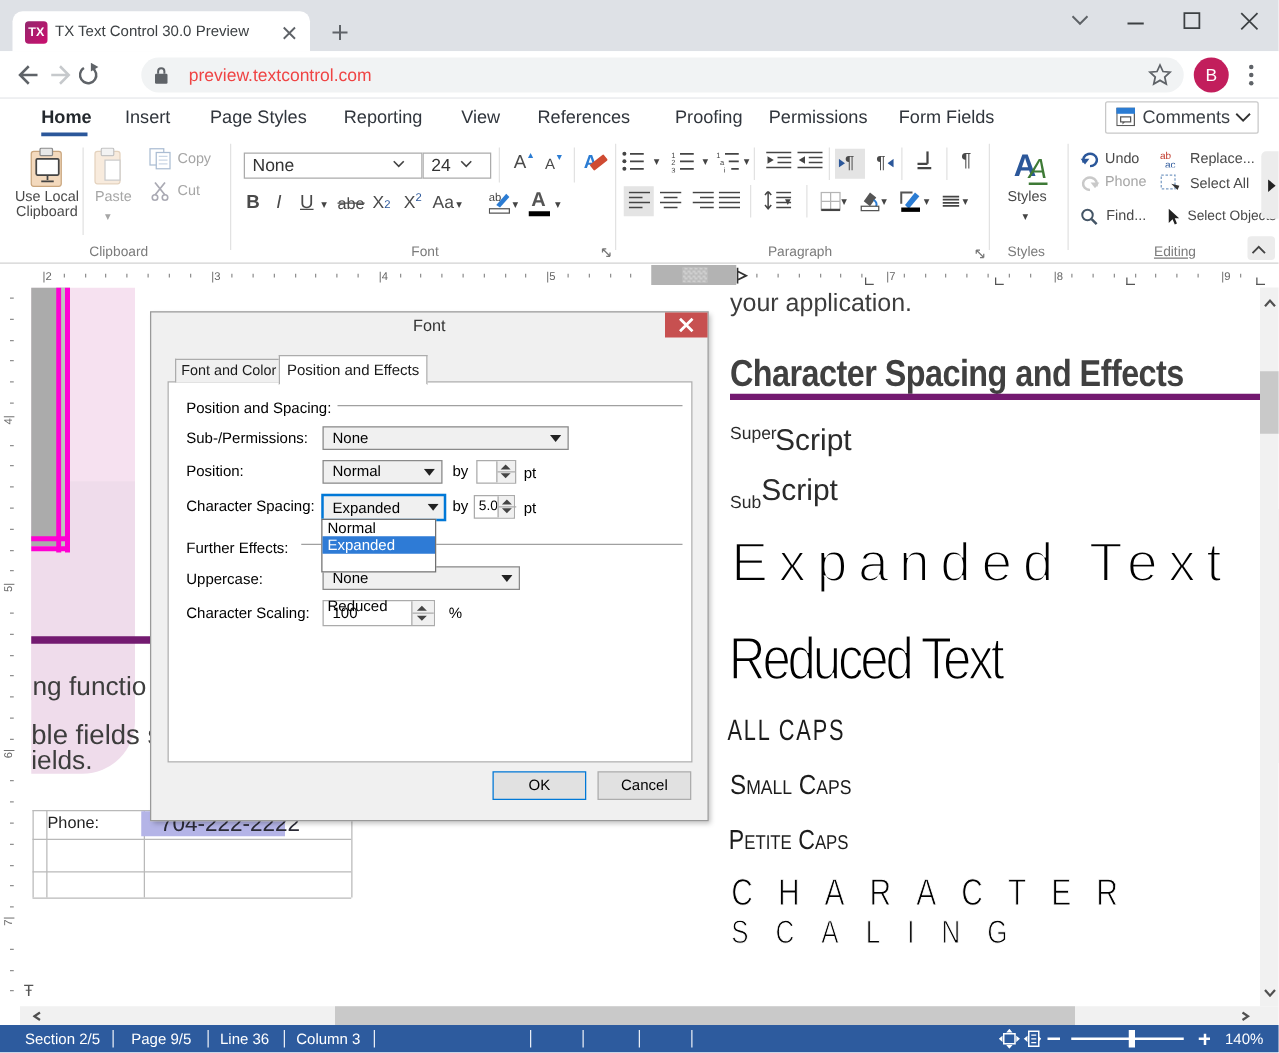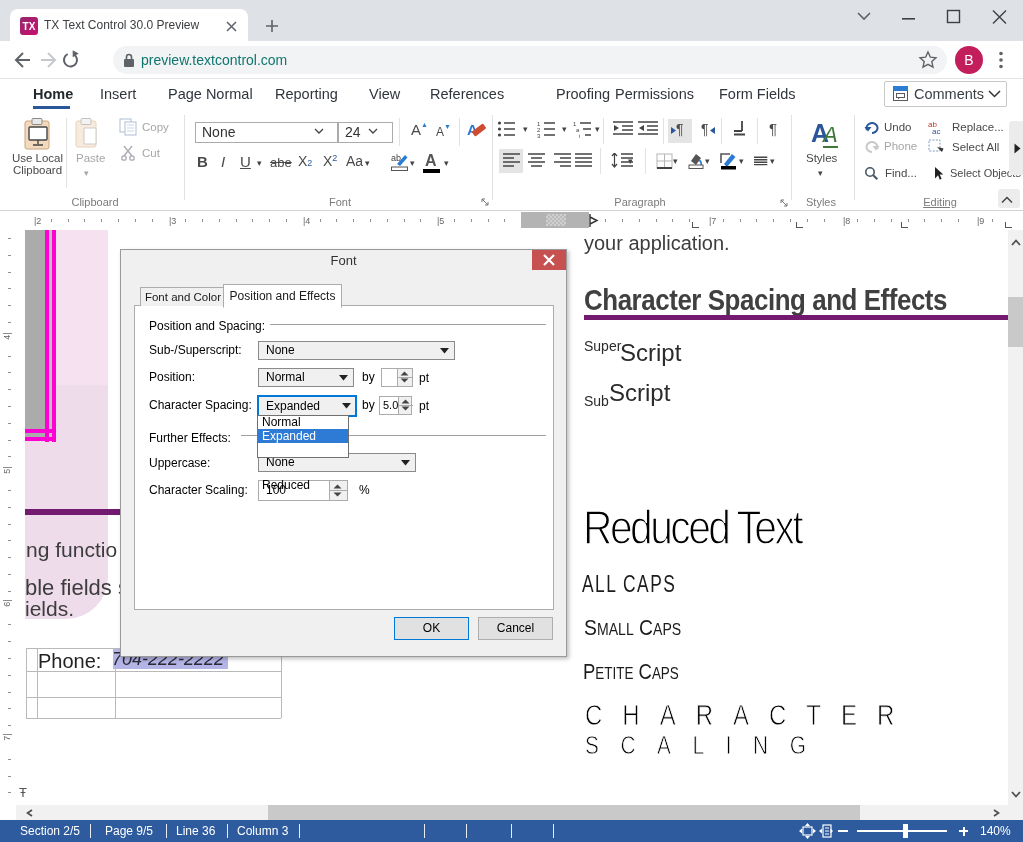--- a/index.html
+++ b/index.html
@@ -6,21 +6,21 @@
 body{width:1023px;height:842px;overflow:hidden;font-family:"Liberation Sans",sans-serif;}
 #win{position:relative;width:1023px;height:842px;background:#fff;}
 .abs{position:absolute;}
 
 #tabstrip{left:0;top:0;width:1023px;height:41px;background:#dee1e6;}
 #tab{left:10px;top:9px;width:238px;height:32px;background:#fff;border-radius:8px 8px 0 0;}
 #favicon{left:20px;top:17px;width:18px;height:18px;background:linear-gradient(135deg,#93276d,#cb0f6e);border-radius:3px;color:#fff;font-size:10px;font-weight:bold;text-align:center;line-height:19px;}
 #tabtitle{left:44px;top:18px;font-size:12px;color:#3c4043;}
 #toolbar{left:0;top:41px;width:1023px;height:38px;background:#fff;}
 #omnibox{left:113px;top:46px;width:834px;height:28px;background:#f1f3f4;border-radius:14px;}
-#urltxt{left:141px;top:52px;font-size:14px;color:#0f766e;}
+#urltxt{left:151px;top:52px;font-size:14px;color:#ef4444;}
 #avatar{left:955px;top:46px;width:28px;height:28px;border-radius:50%;background:#c21e5c;color:#fff;font-size:14px;text-align:center;line-height:28px;}
 
 #ribbontabs{left:0;top:79px;width:1023px;height:31px;background:#fff;}
 .rtab{position:absolute;top:7px;font-size:14.5px;color:#30353c;white-space:nowrap;}
 #ribbon{left:0;top:110px;width:1023px;height:100px;background:#fff;border-bottom:1px solid #d2d2d2;}
 .gsep{position:absolute;top:5px;height:85px;width:1px;background:#e2e2e2;}
 .glabel{position:absolute;top:86px;font-size:11px;color:#7b7b7b;text-align:center;}
 .ricon{position:absolute;color:#4a4a4a;}
 .rtxt{position:absolute;font-size:11.5px;color:#494949;white-space:nowrap;}
 .rtxtg{position:absolute;font-size:11.5px;color:#a6a6a6;white-space:nowrap;}
@@ -98,25 +98,25 @@
   <div class="abs" id="avatar">B</div>
   <svg class="abs" style="left:997px;top:50px;" width="8" height="20" viewBox="0 0 8 20">
     <circle cx="4" cy="3.5" r="1.8" fill="#5f6368"></circle>
       <circle cx="4" cy="10" r="1.8" fill="#5f6368"></circle>
       <circle cx="4" cy="16.5" r="1.8" fill="#5f6368"></circle>
   </svg>
 
   <div class="abs" id="ribbontabs">
     <div class="rtab" style="left:33px;font-weight:bold;color:#24292e;">Home</div>
     <div class="rtab" style="left:100px;">Insert</div>
-    <div class="rtab" style="left:168px;">Page Normal</div>
+    <div class="rtab" style="left:168px;">Page Styles</div>
     <div class="rtab" style="left:275px;">Reporting</div>
     <div class="rtab" style="left:369px;">View</div>
     <div class="rtab" style="left:430px;">References</div>
-    <div class="rtab" style="left:556px;">Proofing</div>
+    <div class="rtab" style="left:540px;">Proofing</div>
     <div class="rtab" style="left:615px;">Permissions</div>
     <div class="rtab" style="left:719px;">Form Fields</div>
     <div style="position:absolute;left:33px;top:27px;width:37px;height:3px;background:#2b579a;"></div>
     <div style="position:absolute;left:884px;top:2px;width:121px;height:24px;border:1px solid #c8c8c8;border-radius:2px;"></div>
     <svg style="position:absolute;left:893px;top:7px;" width="15" height="15" viewBox="0 0 15 15">
       <rect x="0.5" y="0.5" width="14" height="14" fill="#fff" stroke="#5a5a5a"></rect>
       <rect x="0.5" y="0.5" width="14" height="4" fill="#2b7cd3" stroke="#2b7cd3"></rect>
       <rect x="3.5" y="7.5" width="8" height="4" fill="none" stroke="#5a5a5a"></rect>
       <path d="M5 11.5 l0 2 l2 -2" fill="#5a5a5a"></path>
     </svg>
@@ -462,33 +462,34 @@
     <div class="abs" style="left:9px;top:367px;font-size:21px;color:#3d3d3d;white-space:nowrap;">ields.</div>
 
     <div class="abs" style="left:10px;top:418px;width:255px;height:70px;border-top:1px solid #b9b9b9;"></div>
     <div class="abs" style="left:10px;top:418px;width:1px;height:70px;background:#b9b9b9;"></div>
     <div class="abs" style="left:21px;top:418px;width:1px;height:70px;background:#b9b9b9;"></div>
     <div class="abs" style="left:99px;top:418px;width:1px;height:70px;background:#b9b9b9;"></div>
     <div class="abs" style="left:265px;top:418px;width:1px;height:70px;background:#b9b9b9;"></div>
     <div class="abs" style="left:10px;top:441px;width:255px;height:1px;background:#b9b9b9;"></div>
     <div class="abs" style="left:10px;top:467px;width:255px;height:1px;background:#b9b9b9;"></div>
     <div class="abs" style="left:10px;top:488px;width:255px;height:1px;background:#b9b9b9;"></div>
-    <div class="abs" style="left:22px;top:420px;font-size:20px;color:#222;">Phone:</div>
+    <div class="abs" style="left:22px;top:420px;font-size:13px;color:#222;">Phone:</div>
     <div class="abs" style="left:97px;top:419px;width:115px;height:20px;background:#b4b4e7;"></div>
-    <div class="abs" style="left:96px;top:419px;font-size:18px;font-style:italic;color:#2a2a35;">704-222-2222</div>
+    <div class="abs" style="left:112px;top:419px;font-size:18px;color:#2a2a35;">704-222-2222</div>
 
     <div class="abs" style="left:3px;top:555px;font-size:13px;color:#555;">Ŧ</div>
 
     <div class="abs" style="left:568px;top:2px;font-size:20px;color:#3d3d3d;">your application.</div>
     <div class="abs" style="left:568px;top:53px;font-size:30px;font-weight:bold;color:#404040;letter-spacing:-0.5px;transform:scaleX(0.863);transform-origin:0 0;white-space:nowrap;">Character Spacing and Effects</div>
     <div class="abs" style="left:568px;top:85px;width:424px;height:5px;background:#731a70;"></div>
     <div class="abs" style="left:568px;top:108px;font-size:14px;color:#2b2b2b;">Super</div>
     <div class="abs" style="left:604px;top:109px;font-size:24px;color:#2b2b2b;">Script</div>
     <div class="abs" style="left:568px;top:163px;font-size:14px;color:#2b2b2b;">Sub</div>
     <div class="abs" style="left:593px;top:149px;font-size:24px;color:#2b2b2b;">Script</div>
+    <div class="abs thin" style="left:569px;top:196px;font-size:44px;letter-spacing:8.5px;white-space:nowrap;">Expanded Text</div>
     <div class="abs thinA" style="left:567px;top:270px;font-size:48px;letter-spacing:-3px;transform:scaleX(0.85);transform-origin:0 0;white-space:nowrap;">Reduced Text</div>
     <div class="abs thinB" style="left:566px;top:341px;font-size:23.5px;transform:scaleX(0.74);transform-origin:0 0;letter-spacing:2px;white-space:nowrap;">ALL CAPS</div>
     <div class="abs thinB" style="left:568px;top:385px;font-size:22px;transform:scaleX(0.88);transform-origin:0 0;white-space:nowrap;">S<span style="font-size:16px;">MALL</span> C<span style="font-size:16px;">APS</span></div>
     <div class="abs thinB" style="left:567px;top:429px;font-size:22px;transform:scaleX(0.84);transform-origin:0 0;white-space:nowrap;">P<span style="font-size:16px;">ETITE</span> C<span style="font-size:16px;">APS</span></div>
     <div class="abs thinC" style="left:569px;top:468px;font-size:30px;transform:scaleX(0.8);transform-origin:0 0;letter-spacing:25px;white-space:nowrap;">CHARACTER</div>
     <div class="abs thinC" style="left:569px;top:500px;font-size:26px;transform:scaleX(0.8);transform-origin:0 0;letter-spacing:27px;white-space:nowrap;">SCALING</div>
   </div>
   <div class="abs" id="vsb">
     <svg style="position:absolute;left:3px;top:9px;" width="10" height="7" viewBox="0 0 10 7">
         <path d="M1 6 l4 -4.5 l4 4.5" stroke="#505050" stroke-width="1.8" fill="none"></path>
@@ -544,21 +545,21 @@
           <path d="M2 1 l10 10 M12 1 L2 11" stroke="#fff" stroke-width="2.2"></path>
         </svg>
     </div>
 
     <div class="abs" id="dpanel"></div>
     <div class="abs dtab" style="left:19px;top:37px;width:84px;height:18px;font-size:11.5px;background:#f0f0f0;border:1px solid #acacac;border-bottom:none;text-align:center;line-height:19px;">Font and Color</div>
     <div class="abs dtab" style="left:102px;top:34px;width:117px;height:22px;background:#fff;border:1px solid #acacac;border-bottom:1px solid #fff;text-align:center;line-height:23px;z-index:3;">Position and Effects</div>
 
     <div class="abs dlabel" style="left:28px;top:69px;">Position and Spacing:</div>
     <div class="hline" style="left:149px;top:74px;width:276px;"></div>
-    <div class="abs dlabel" style="left:28px;top:93px;">Sub-/Superscript:</div>
+    <div class="abs dlabel" style="left:28px;top:93px;">Sub-/Permissions:</div>
     <div class="abs dcombo" style="left:137px;top:91px;width:188px;height:17px;line-height:17px;padding-left:7px;">None
       <svg style="position:absolute;right:5px;top:6px;" width="9" height="6" viewBox="0 0 9 6">
           <path d="M0 0 h9 l-4.5 5.5 z" fill="#222"></path>
         </svg>
     </div>
     <div class="abs dlabel" style="left:28px;top:120px;">Position:</div>
     <div class="abs dcombo" style="left:137px;top:118px;width:87px;height:17px;line-height:17px;padding-left:7px;">Normal
       <svg style="position:absolute;right:5px;top:6px;" width="9" height="6" viewBox="0 0 9 6">
           <path d="M0 0 h9 l-4.5 5.5 z" fill="#222"></path>
         </svg>

